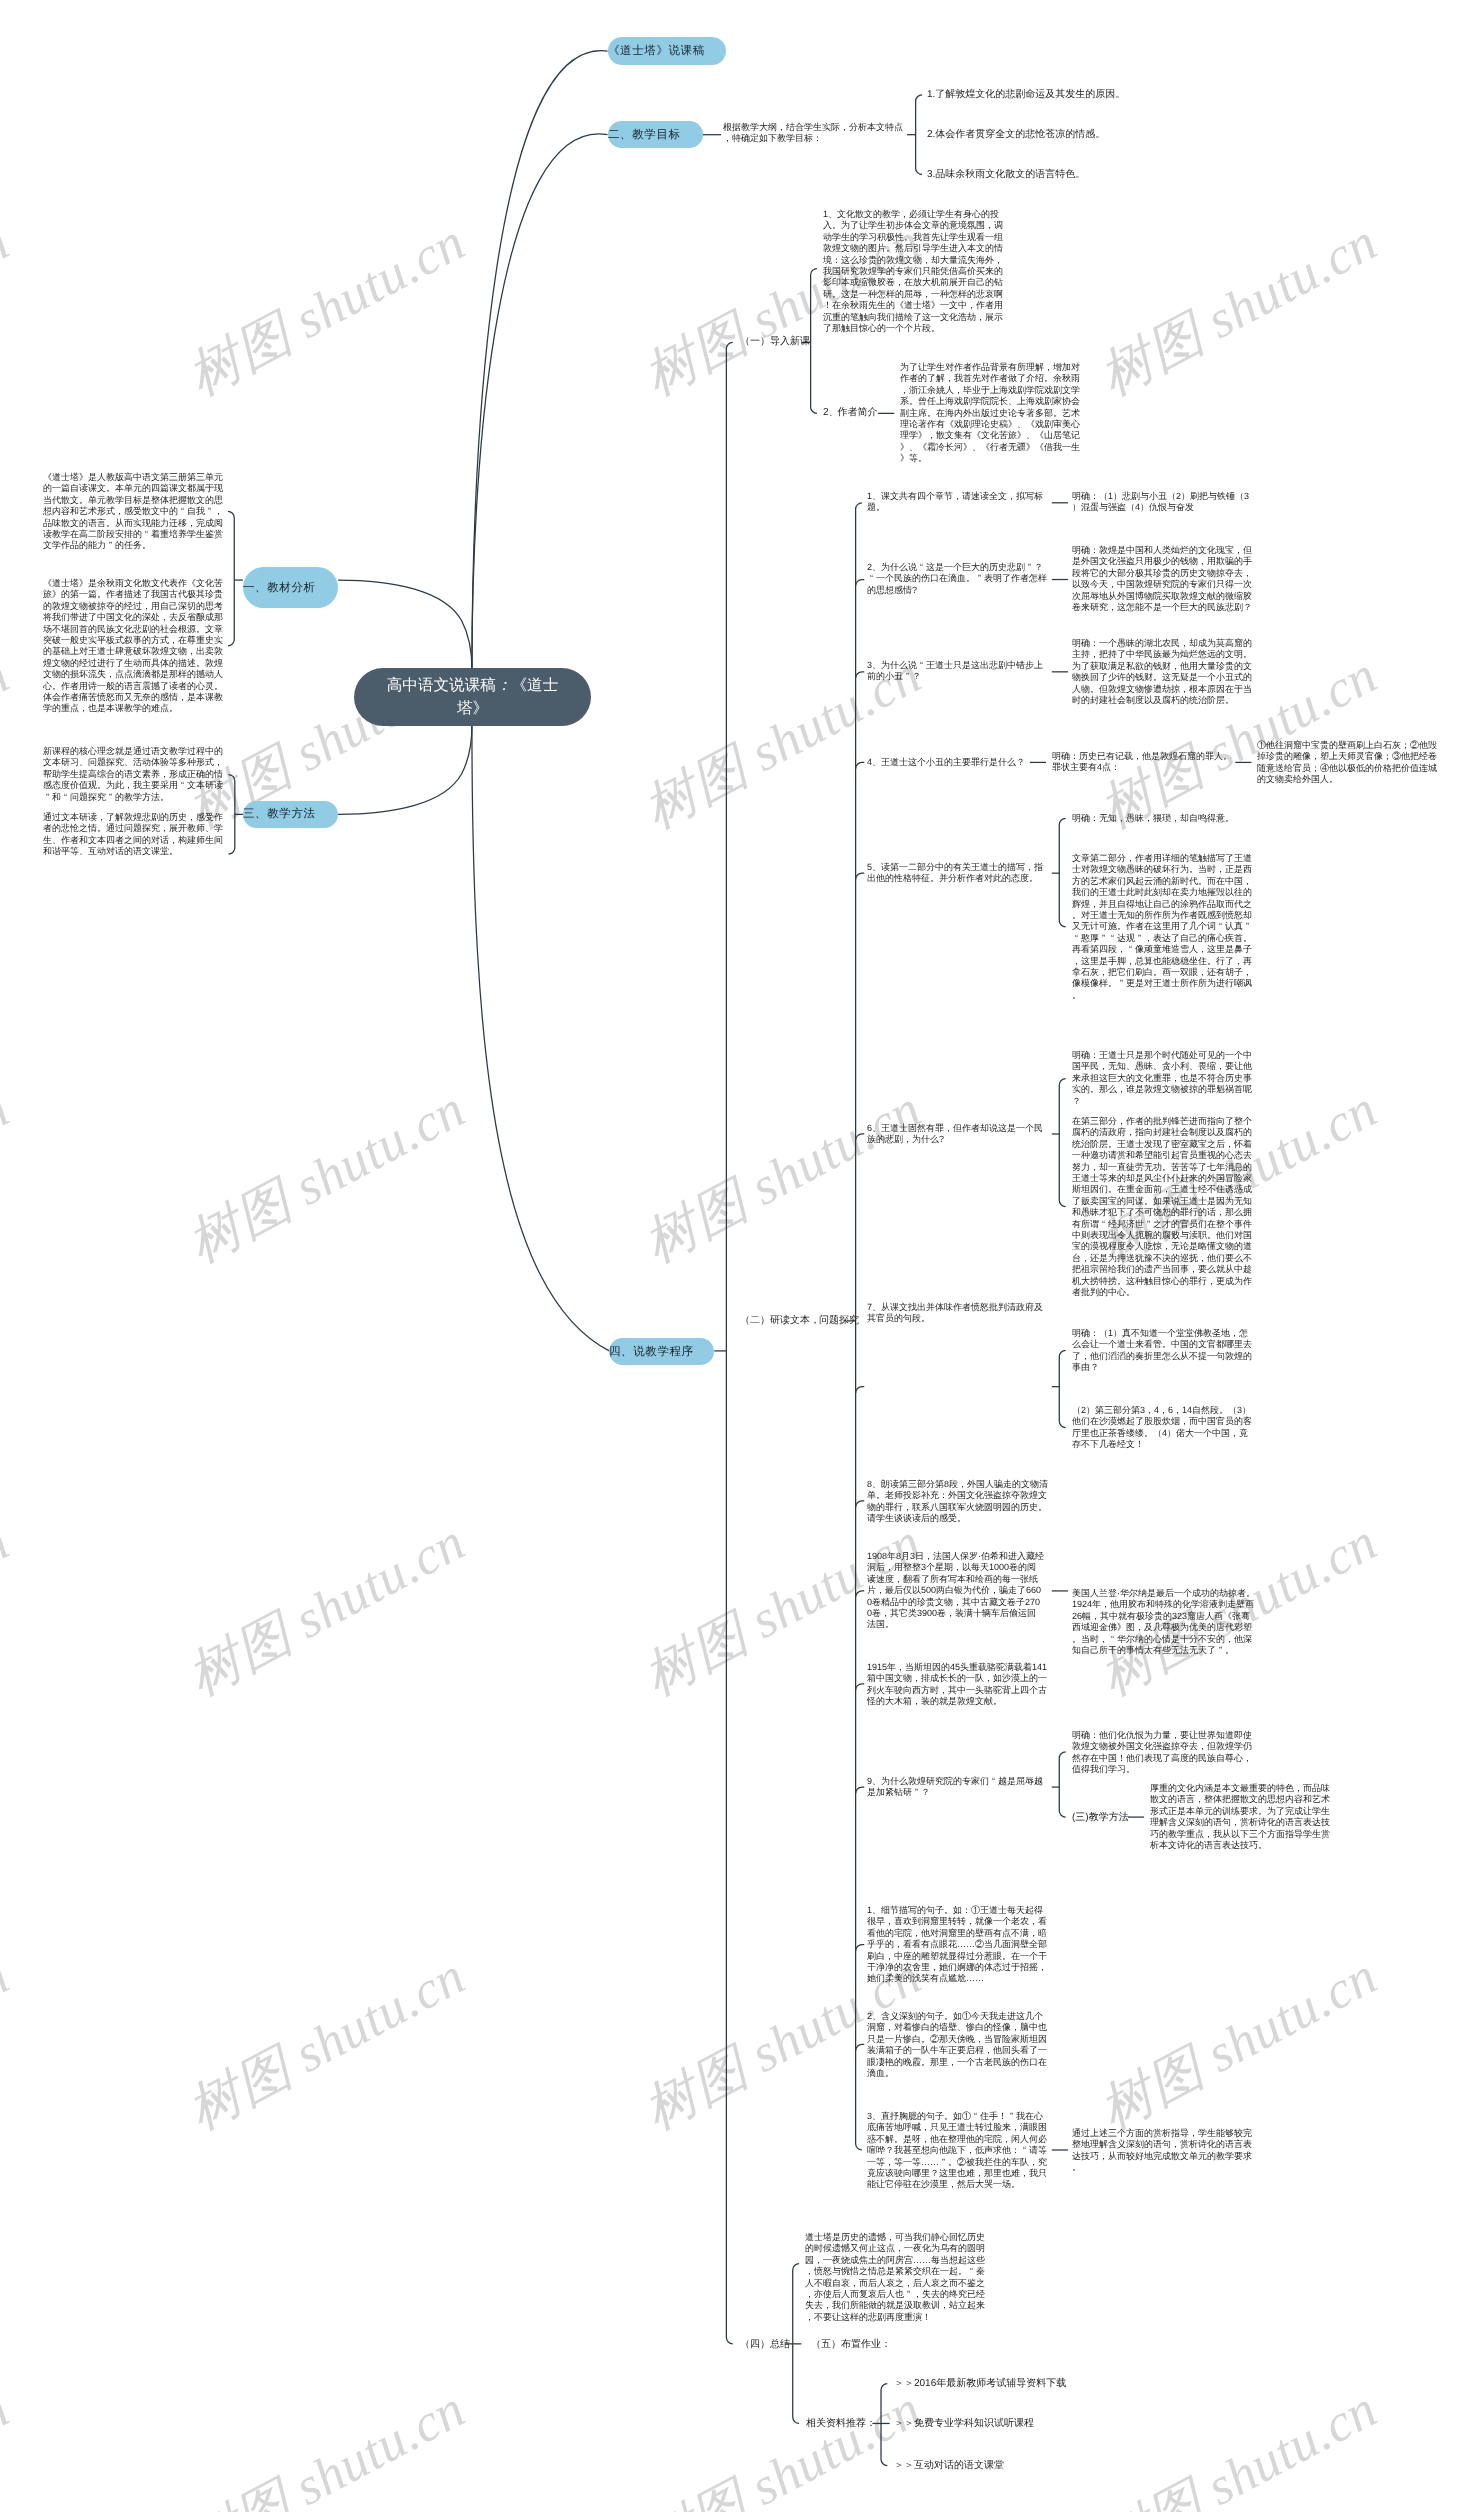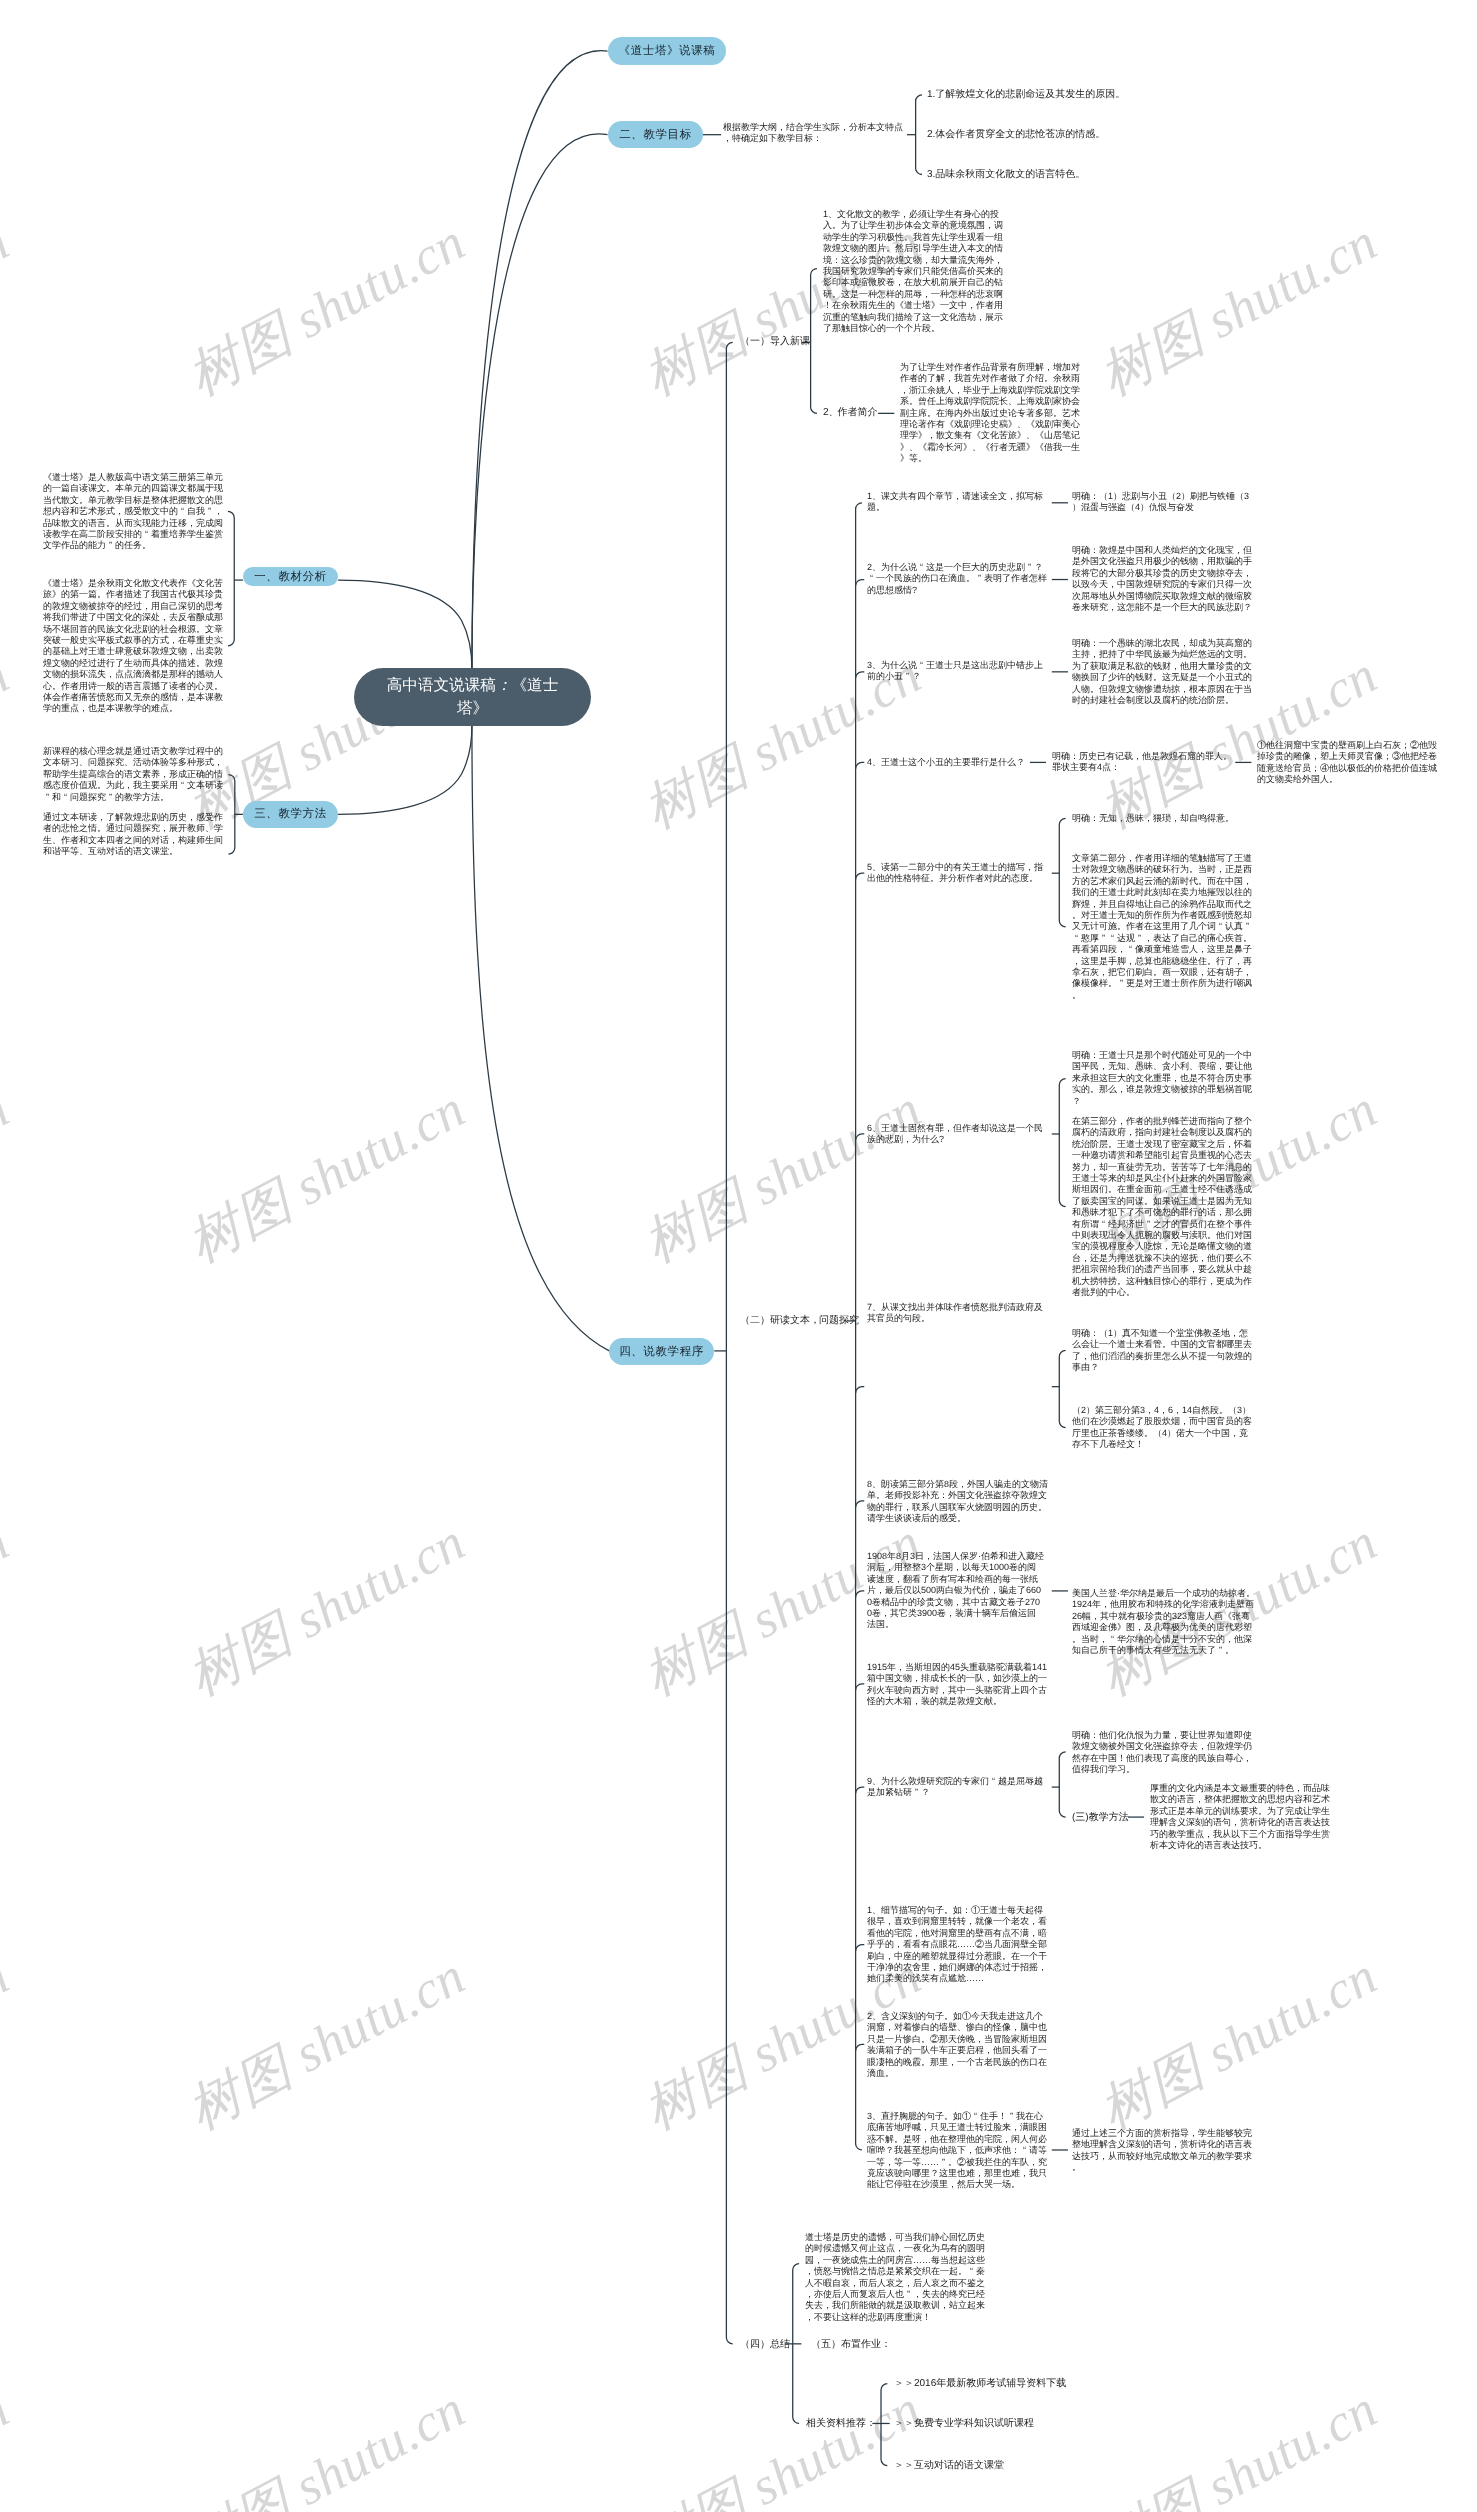--- a/index.html
+++ b/index.html
@@ -5,21 +5,21 @@
 <style>
   html,body{margin:0;padding:0;background:#fff;}
   body{width:1477px;height:2512px;position:relative;overflow:hidden;
        font-family:"Liberation Sans",sans-serif;
        text-rendering:geometricPrecision;-webkit-font-smoothing:antialiased;}
   #stage{position:absolute;left:0;top:0;width:1477px;height:2512px;background:#fff;
          will-change:transform;transform:translateZ(0);}
   svg#links{position:absolute;left:0;top:0;width:1477px;height:2512px;z-index:2;}
   svg#links path{fill:none;stroke:#2b3a45;stroke-width:2.2;}
   .pill{position:absolute;box-sizing:border-box;border-radius:577px;z-index:3;
-        display:flex;align-items:center;justify-content:center;text-align:center;}
+        display:flex;align-items:center;justify-content:flex-start;text-align:center;}
   .root{background:#4b5d6b;color:#ffffff;font-size:15.6px;line-height:23px;padding:0 26.5px;}
   .branch{background:#92cbe4;color:#16242e;font-size:11.5px;line-height:16px;letter-spacing:0.6px;}
   .txt{position:absolute;box-sizing:border-box;font-size:9px;line-height:11.4px;z-index:3;
        color:#1b1b1b;word-break:break-all;line-break:anywhere;}
   .lbl{position:absolute;box-sizing:border-box;font-size:10px;line-height:11.4px;z-index:3;
        color:#1b1b1b;white-space:nowrap;}
   .txt q,.lbl q{quotes:none;display:inline-block;width:9px;text-align:center;}
   .txt i,.lbl i{font-style:normal;display:inline-block;width:9px;text-align:left;}
   .wmwrap{position:absolute;left:0;top:0;width:1477px;height:2512px;overflow:hidden;
           pointer-events:none;z-index:1;}
@@ -118,21 +118,21 @@
 </svg>
 <div class="pill root" style="left:354px;top:668px;width:237px;height:58px;">
       <span>高中语文说课稿<i>：</i>《道士塔》</span>
     </div>
 <div class="pill branch" style="left:608px;top:37px;width:118px;height:28px;">
       <span>《道士塔》说课稿</span>
     </div>
 <div class="pill branch" style="left:608px;top:121px;width:95px;height:27px;">
       <span>二<i>、</i>教学目标</span>
     </div>
-<div class="pill branch" style="left:243px;top:567px;width:95px;height:19px;">
+<div class="pill branch" style="left:243px;top:567px;width:95px;height:41px;">
       <span>一<i>、</i>教材分析</span>
     </div>
 <div class="pill branch" style="left:243px;top:801px;width:95px;height:26.5px;">
       <span>三<i>、</i>教学方法</span>
     </div>
 <div class="pill branch" style="left:609px;top:1338px;width:105px;height:27px;">
       <span>四<i>、</i>说教学程序</span>
     </div>
 <div class="txt" style="left:43px;top:472px;width:183px">《道士塔》是人教版高中语文第三册第三单元的一篇自读课文<i>。</i>本单元的四篇课文都属于现当代散文<i>。</i>单元教学目标是整体把握散文的思想内容和艺术形式<i>，</i>感受散文中的<q>“</q>自我<q>”</q><i>，</i>品味散文的语言<i>。</i>从而实现能力迁移<i>，</i>完成阅读教学在高二阶段安排的<q>“</q>着重培养学生鉴赏文学作品的能力<q>”</q>的任务<i>。</i></div>
 <div class="txt" style="left:43px;top:578px;width:183px">《道士塔》是余秋雨文化散文代表作《文化苦旅》的第一篇<i>。</i>作者描述了我国古代极其珍贵的敦煌文物被掠夺的经过<i>，</i>用自己深切的思考将我们带进了中国文化的深处<i>，</i>去反省酿成那场不堪回首的民族文化悲剧的社会根源<i>。</i>文章突破一般史实平板式叙事的方式<i>，</i>在尊重史实的基础上对王道士肆意破坏敦煌文物<i>，</i>出卖敦煌文物的经过进行了生动而具体的描述<i>。</i>敦煌文物的损坏流失<i>，</i>点点滴滴都是那样的撼动人心<i>。</i>作者用诗一般的语言震撼了读者的心灵<i>。</i>体会作者痛苦愤怒而又无奈的感情<i>，</i>是本课教学的重点<i>，</i>也是本课教学的难点<i>。</i></div>

